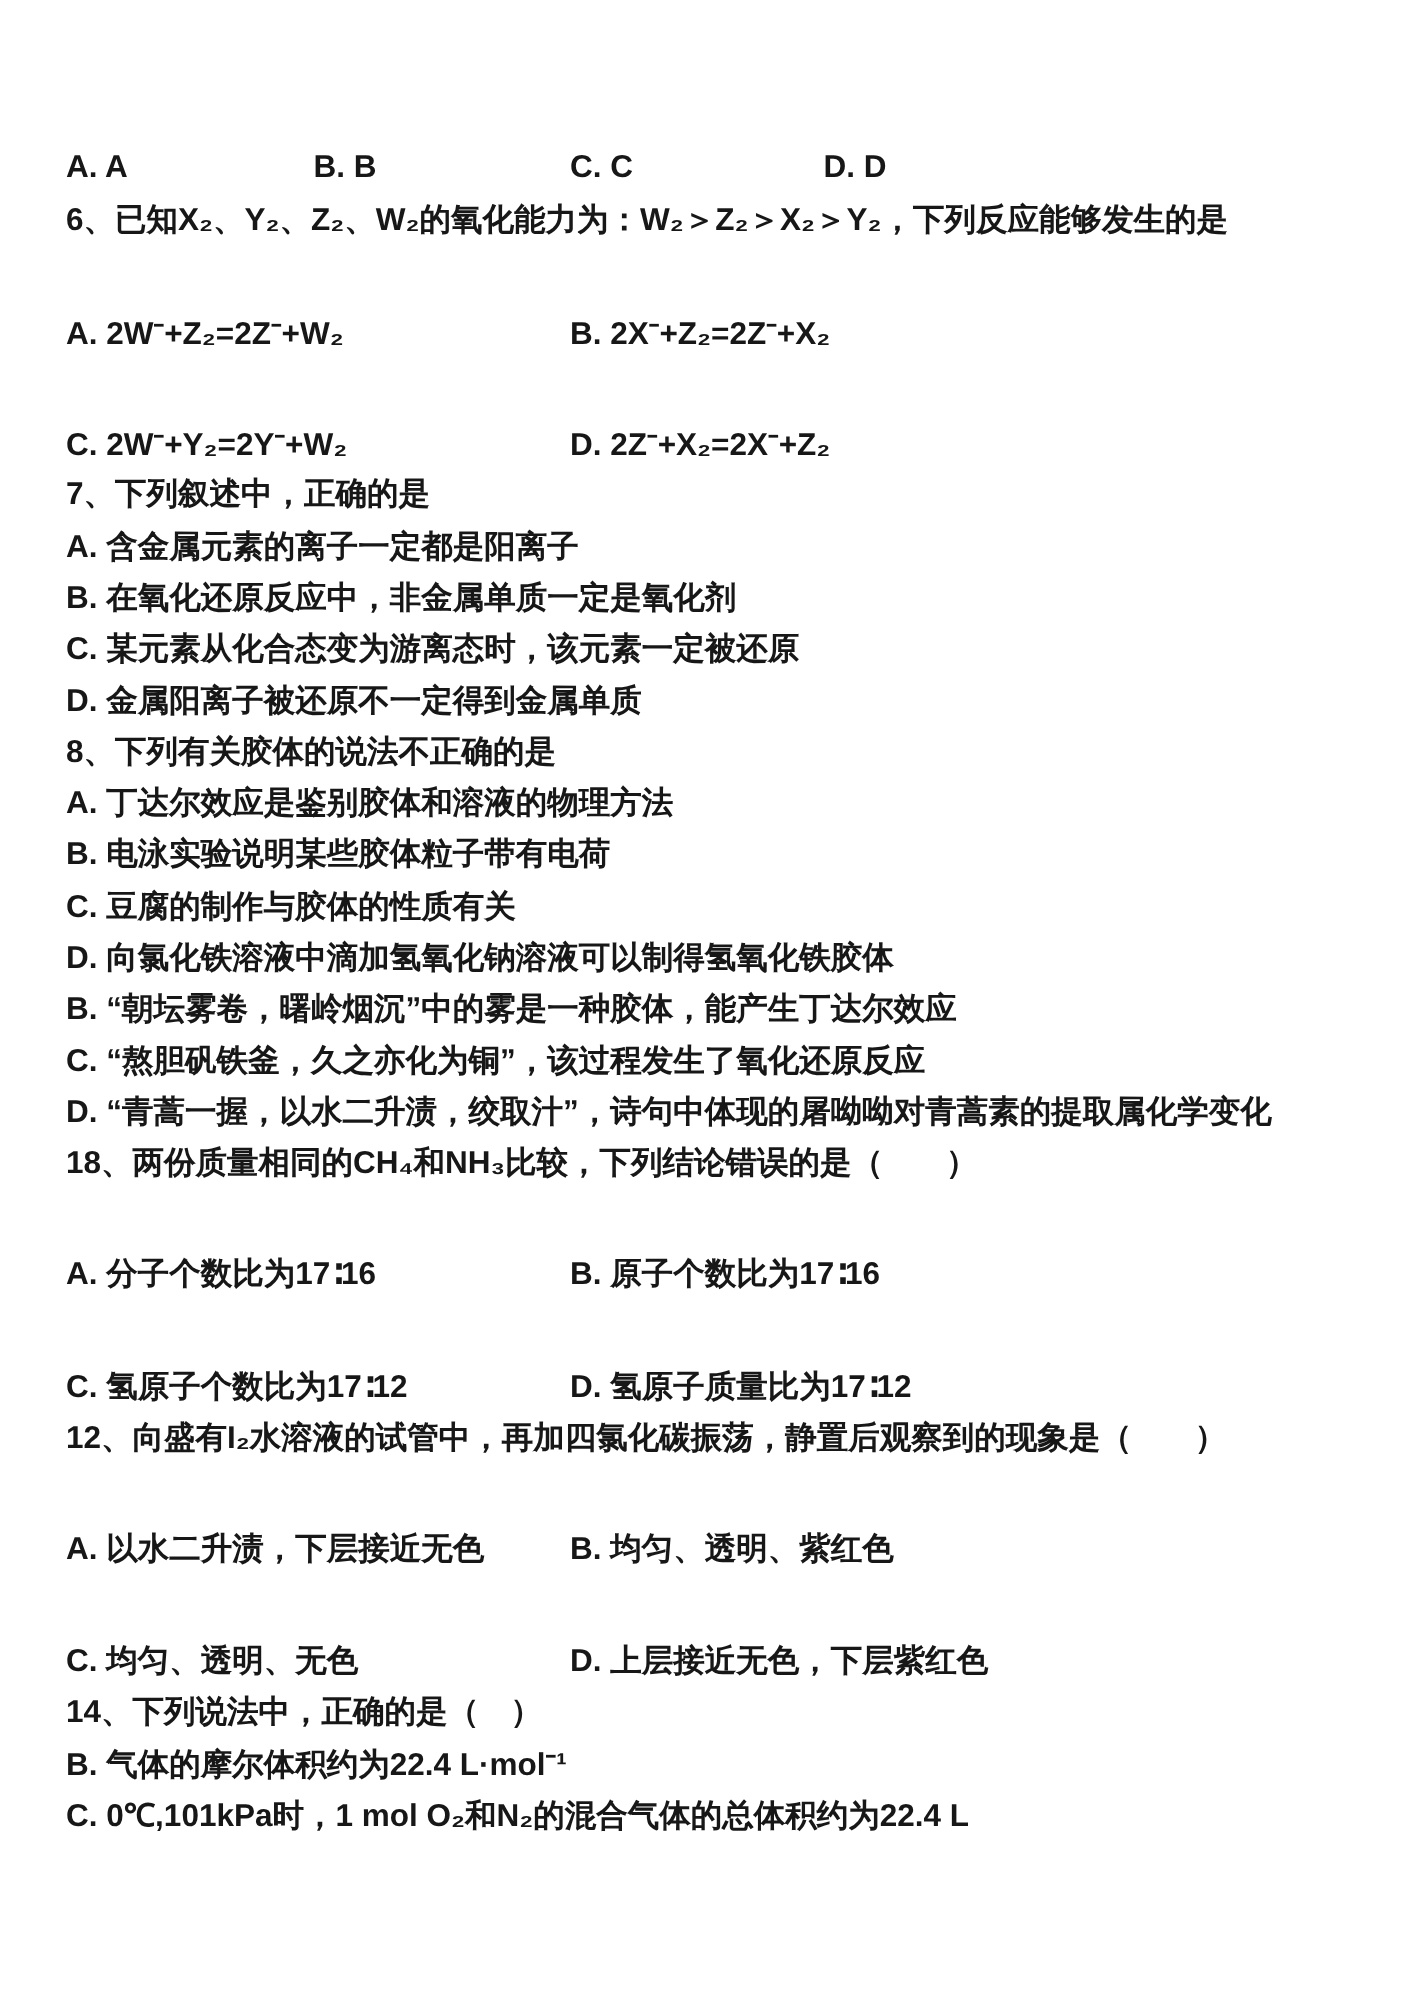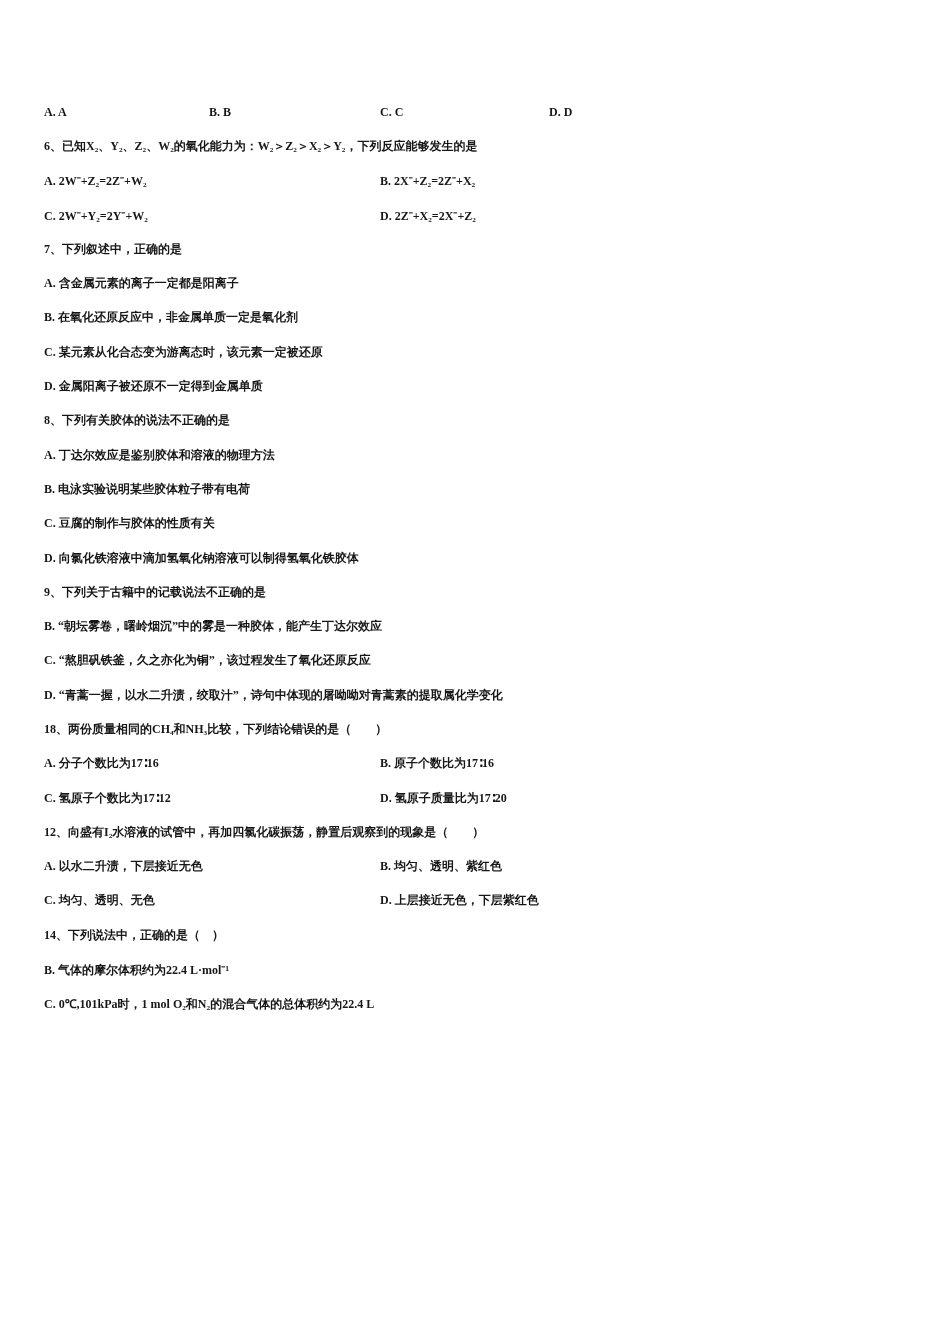--- a/index.html
+++ b/index.html
@@ -11,36 +11,37 @@
     width: 950px;
     height: 1344px;
     overflow: hidden;
     position: relative;
   }
   .doc {
     box-sizing: border-box;
     width: 815px;
     height: 1344px;
     padding: 95px 20px 0 44px;
-    font-family: Liberation Serif, serif;
-    font-size: 12px;
+    font-family: Liberation Sans, sans-serif;
+    font-size: 21px;
     font-weight: 600;
     color: #171717;
     background: #ffffff;
   }
   .row {
     height: 34.3px;
     display: flex;
     align-items: center;
     white-space: nowrap;
   }
   .row.grid2 {
     display: grid;
     grid-template-columns: 336px 1fr;
     align-items: center;
+    margin-top: 40px;
   }
   .row.grid4 {
     display: grid;
     grid-template-columns: 165px 171px 169px auto;
     align-items: center;
   }
   .cell { white-space: nowrap; }
   section { display: block; }
 </style>
 </head>
@@ -77,35 +78,34 @@
 
   <section>
     <div class="row">8、下列有关胶体的说法不正确的是</div>
     <div class="row">A. 丁达尔效应是鉴别胶体和溶液的物理方法</div>
     <div class="row">B. 电泳实验说明某些胶体粒子带有电荷</div>
     <div class="row">C. 豆腐的制作与胶体的性质有关</div>
     <div class="row">D. 向氯化铁溶液中滴加氢氧化钠溶液可以制得氢氧化铁胶体</div>
   </section>
 
   <section>
-    <div class="row">9、下列关于古籍中的记载说法不正确的是</div>
     <div class="row">B. “朝坛雾卷，曙岭烟沉”中的雾是一种胶体，能产生丁达尔效应</div>
     <div class="row">C. “熬胆矾铁釜，久之亦化为铜”，该过程发生了氧化还原反应</div>
     <div class="row">D. “青蒿一握，以水二升渍，绞取汁”，诗句中体现的屠呦呦对青蒿素的提取属化学变化</div>
   </section>
 
   <section>
     <div class="row">18、两份质量相同的CH₄和NH₃比较，下列结论错误的是（　　）</div>
     <div class="row grid2">
       <span class="cell">A. 分子个数比为17∶16</span>
       <span class="cell">B. 原子个数比为17∶16</span>
     </div>
     <div class="row grid2">
       <span class="cell">C. 氢原子个数比为17∶12</span>
-      <span class="cell">D. 氢原子质量比为17∶20</span>
+      <span class="cell">D. 氢原子质量比为17∶12</span>
     </div>
   </section>
 
 
   <section>
     <div class="row">12、向盛有I₂水溶液的试管中，再加四氯化碳振荡，静置后观察到的现象是（　　）</div>
     <div class="row grid2">
       <span class="cell">A. 以水二升渍，下层接近无色</span>
       <span class="cell">B. 均匀、透明、紫红色</span>
     </div>

